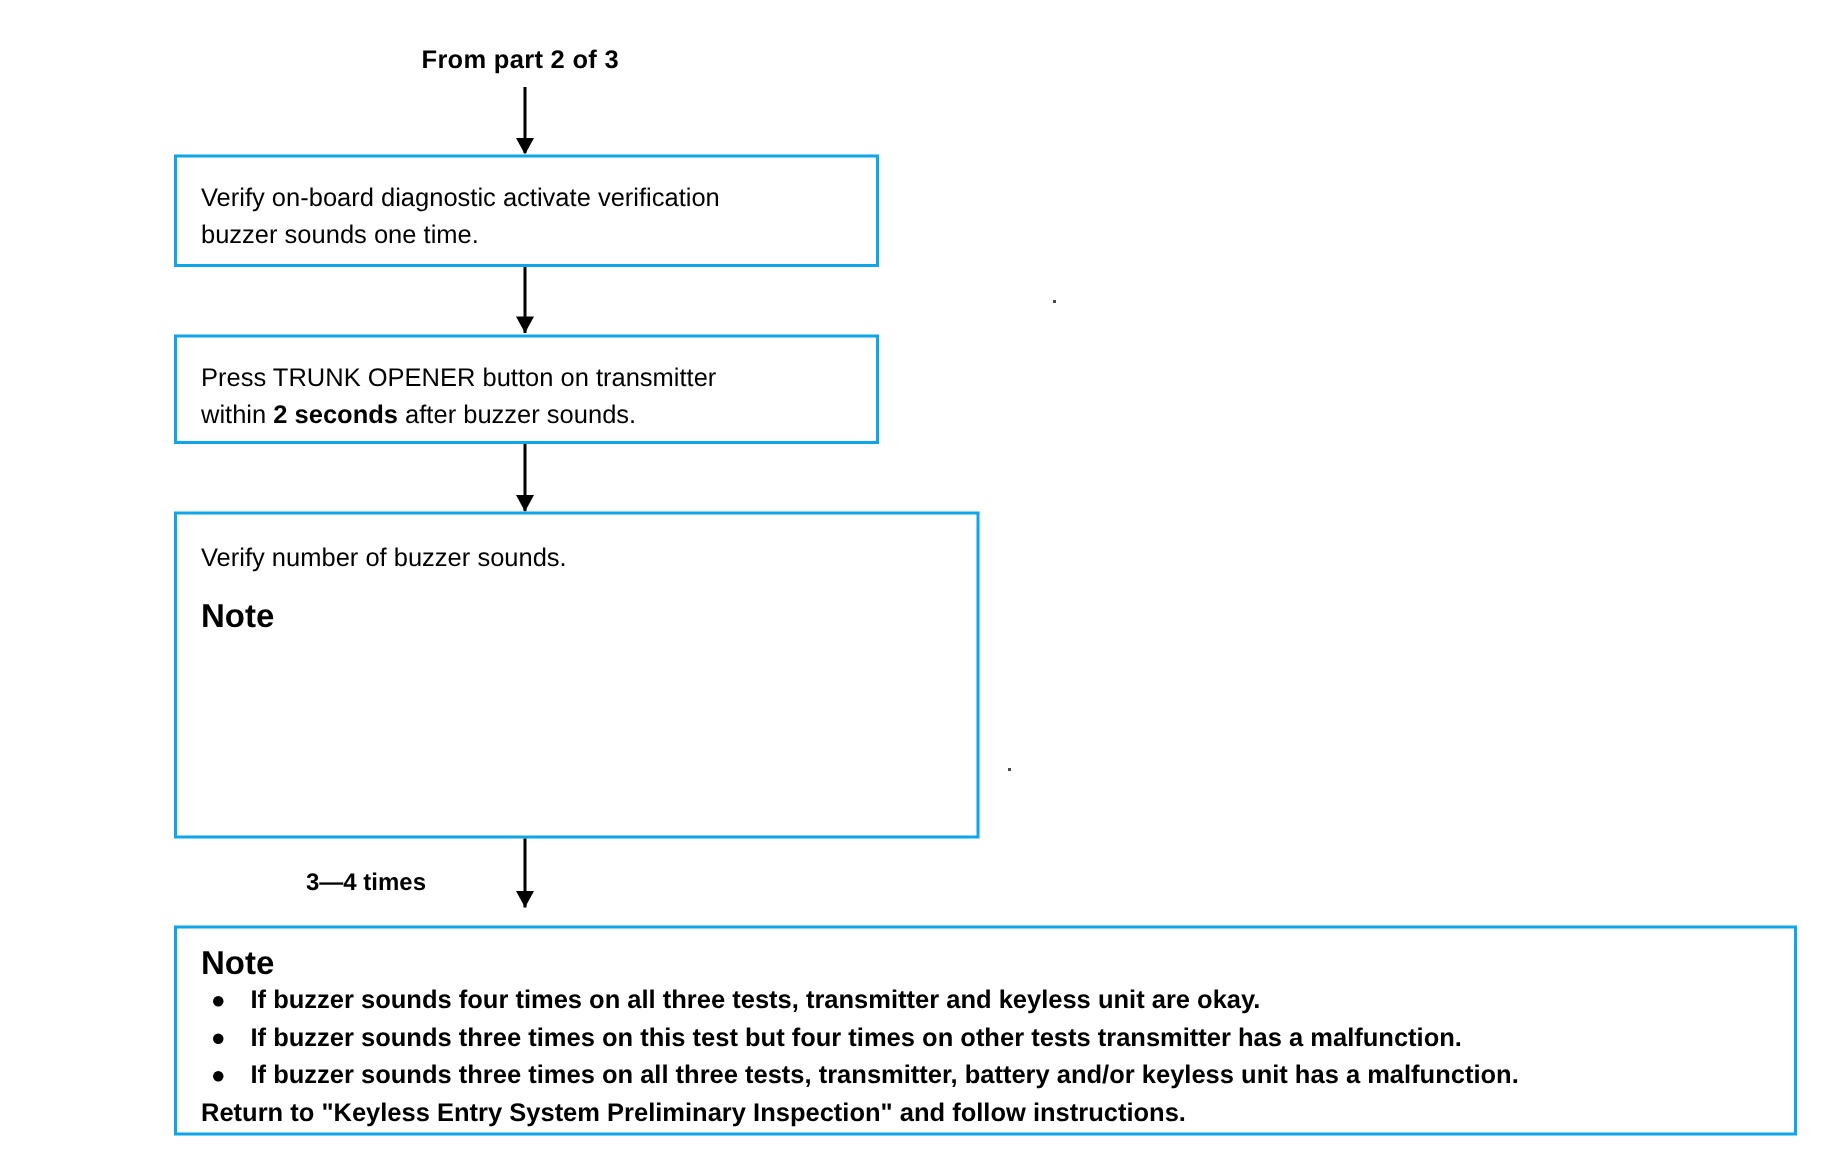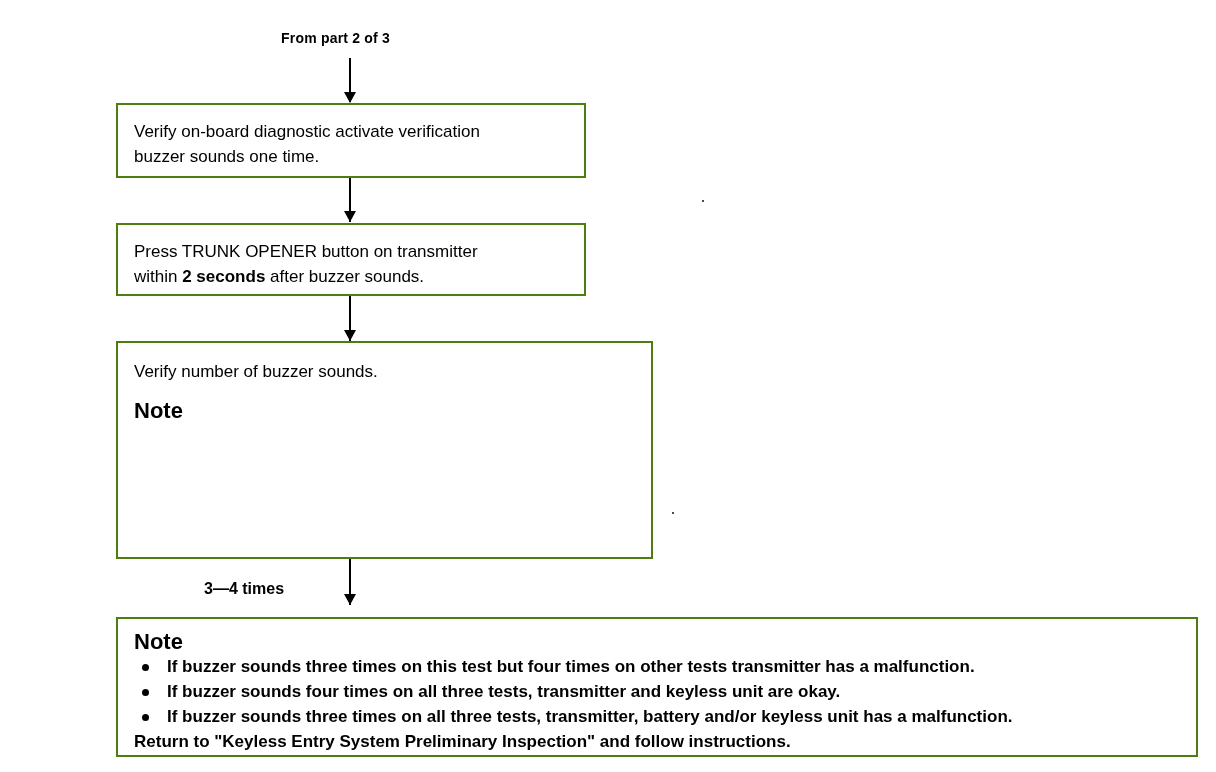--- a/index.html
+++ b/index.html
@@ -20,21 +20,21 @@
     left: 0; top: 0;
     width: 1216px;
     height: 772px;
   }
 
   
   .entry-label {
     position: absolute;
     left: 281px;
     top: 30px;
-    font-size: 14px;
+    font-size: 17px;
     font-weight: bold;
     letter-spacing: 0.2px;
     white-space: nowrap;
   }
 
   
   .connector {
     position: absolute;
     width: 2px;
     background: #000000;
@@ -44,21 +44,21 @@
     width: 0;
     height: 0;
     border-left: 6px solid transparent;
     border-right: 6px solid transparent;
     border-top: 11px solid #000000;
   }
 
   
   .box {
     position: absolute;
-    border: 2px solid #4d7c0f;
+    border: 2px solid #0ea5e9;
     background: #ffffff;
     box-sizing: border-box;
   }
   .box-inner {
     padding: 14px 16px 12px 16px;
   }
   .line {
     font-size: 17px;
     line-height: 25px;
     white-space: nowrap;
@@ -175,25 +175,25 @@
 
   <div class="connector" style="left:349px; top:559px; height:46px;"></div>
   <div class="arrowhead" style="left:344px; top:594px;"></div>
 
   <div class="box" style="left:116px; top:617px; width:1082px; height:140px;">
     <div class="box-inner" style="padding:10px 16px 10px 16px;">
       <div class="note-head tight">Note</div>
       <ul class="bullets wide">
         <li>
           <span class="dot"></span>
-          <span class="btext">If buzzer sounds three times on this test but four times on other tests transmitter has a malfunction.</span>
+          <span class="btext">If buzzer sounds four times on all three tests, transmitter and keyless unit are okay.</span>
         </li>
         <li>
           <span class="dot"></span>
-          <span class="btext">If buzzer sounds four times on all three tests, transmitter and keyless unit are okay.</span>
+          <span class="btext">If buzzer sounds three times on this test but four times on other tests transmitter has a malfunction.</span>
         </li>
         <li>
           <span class="dot"></span>
           <span class="btext">If buzzer sounds three times on all three tests, transmitter, battery and/or keyless unit has a malfunction.</span>
         </li>
       </ul>
       <div class="tail-line">Return to "Keyless Entry System Preliminary Inspection" and follow instructions.</div>
     </div>
   </div>
 

